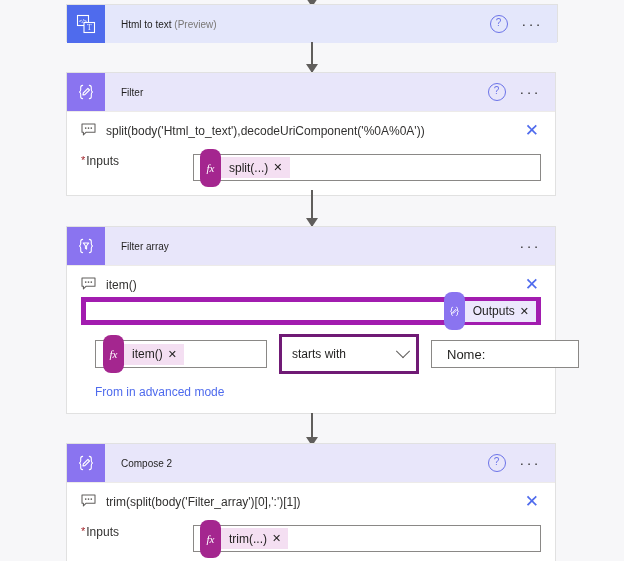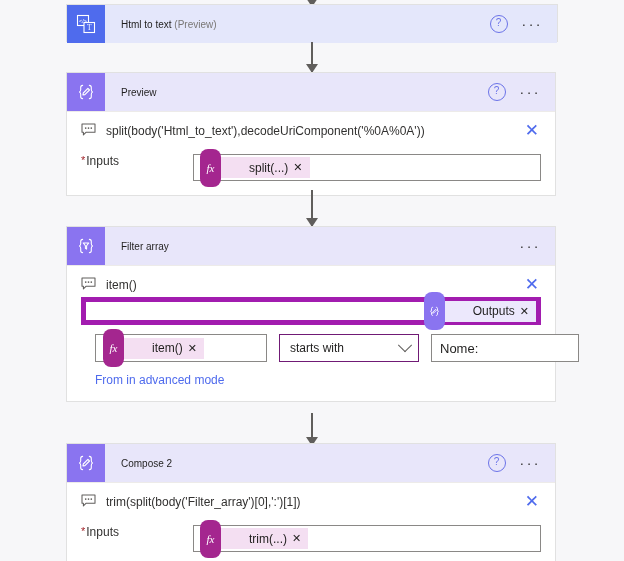--- a/index.html
+++ b/index.html
@@ -177,21 +177,20 @@
     display: flex;
     align-items: center;
     justify-content: center;
     border-radius: 8px;
   }
   .token .tok-label {
     padding: 0 5px 0 8px;
     font-size: 12px;
     color: #201f1e;
     white-space: nowrap;
-    margin-left: 20px;
   }
   .token .tok-x {
     padding-right: 7px;
     font-size: 11px;
     color: #201f1e;
   }
 
   .token.outputs { background: #ece8fc; }
   .token.outputs .badge {
     background: #8a74f0;
@@ -228,23 +227,23 @@
     border: 1px solid #8a8886;
     background: #fff;
     display: flex;
     align-items: center;
     padding-left: 7px;
     box-sizing: border-box;
   }
   .cond-select {
     width: 140px;
     flex: 0 0 140px;
-    height: 28px;
+    height: 40px;
     margin-left: 12px;
-    border: 1px solid #701a75;
+    border: 3px solid #701a75;
     background: #fff;
     display: flex;
     align-items: center;
     box-sizing: border-box;
     padding: 0 8px 0 10px;
     font-size: 12px;
     color: #201f1e;
   }
   .cond-select .sel-spacer { flex: 1 1 auto; }
   .chevron {
@@ -257,21 +256,21 @@
   .cond-value {
     width: 148px;
     flex: 0 0 148px;
     height: 28px;
     margin-left: 12px;
     border: 1px solid #8a8886;
     background: #fff;
     display: flex;
     align-items: center;
     box-sizing: border-box;
-    padding-left: 8px;
+    padding-left: 15px;
     font-size: 13px;
     color: #201f1e;
   }
 
   .adv-link {
     margin-top: 11px;
     padding-left: 14px;
     font-size: 12px;
     color: #4f6bed;
   }
@@ -308,21 +307,21 @@
 
   <div class="card" style="left:66px; top:72px; width:490px;">
     <div class="card-header">
       <div class="icon-tile">
         <svg width="22" height="22" viewBox="0 0 22 22" aria-hidden="true">
           <path d="M7.6 4.4c-1.5 0-1.9.7-1.9 2.1v2.3c0 1.3-.5 2-1.5 2.2 1 .2 1.5.9 1.5 2.2v2.3c0 1.4.4 2.1 1.9 2.1" fill="none" stroke="#ffffff" stroke-width="1.1" stroke-linecap="round"></path>
           <path d="M14.4 4.4c1.5 0 1.9.7 1.9 2.1v2.3c0 1.3.5 2 1.5 2.2-1 .2-1.5.9-1.5 2.2v2.3c0 1.4-.4 2.1-1.9 2.1" fill="none" stroke="#ffffff" stroke-width="1.1" stroke-linecap="round"></path>
           <path d="M12.9 7.4l1.6 1.6-4.6 4.6-2 .4.4-2z" fill="none" stroke="#ffffff" stroke-width="1.1" stroke-linejoin="round"></path>
         </svg>
       </div>
-      <div class="card-title"><span>Preview</span></div>
+      <div class="card-title"><span>Filter</span></div>
       <div class="header-spacer"></div>
       <div class="help-icon">?</div>
       <div class="ellipsis-btn">···</div>
     </div>
     <div class="card-body">
       <div class="comment-row">
         <span>
           <svg width="15" height="13" viewBox="0 0 15 13" aria-hidden="true">
             <path d="M1 1h13v8.2H5.2L2.4 11.9V9.2H1z" fill="none" stroke="#605e5c" stroke-width="1.05" stroke-linejoin="round"></path>
             <circle cx="4.7" cy="5.1" r="0.85" fill="#605e5c"></circle>

